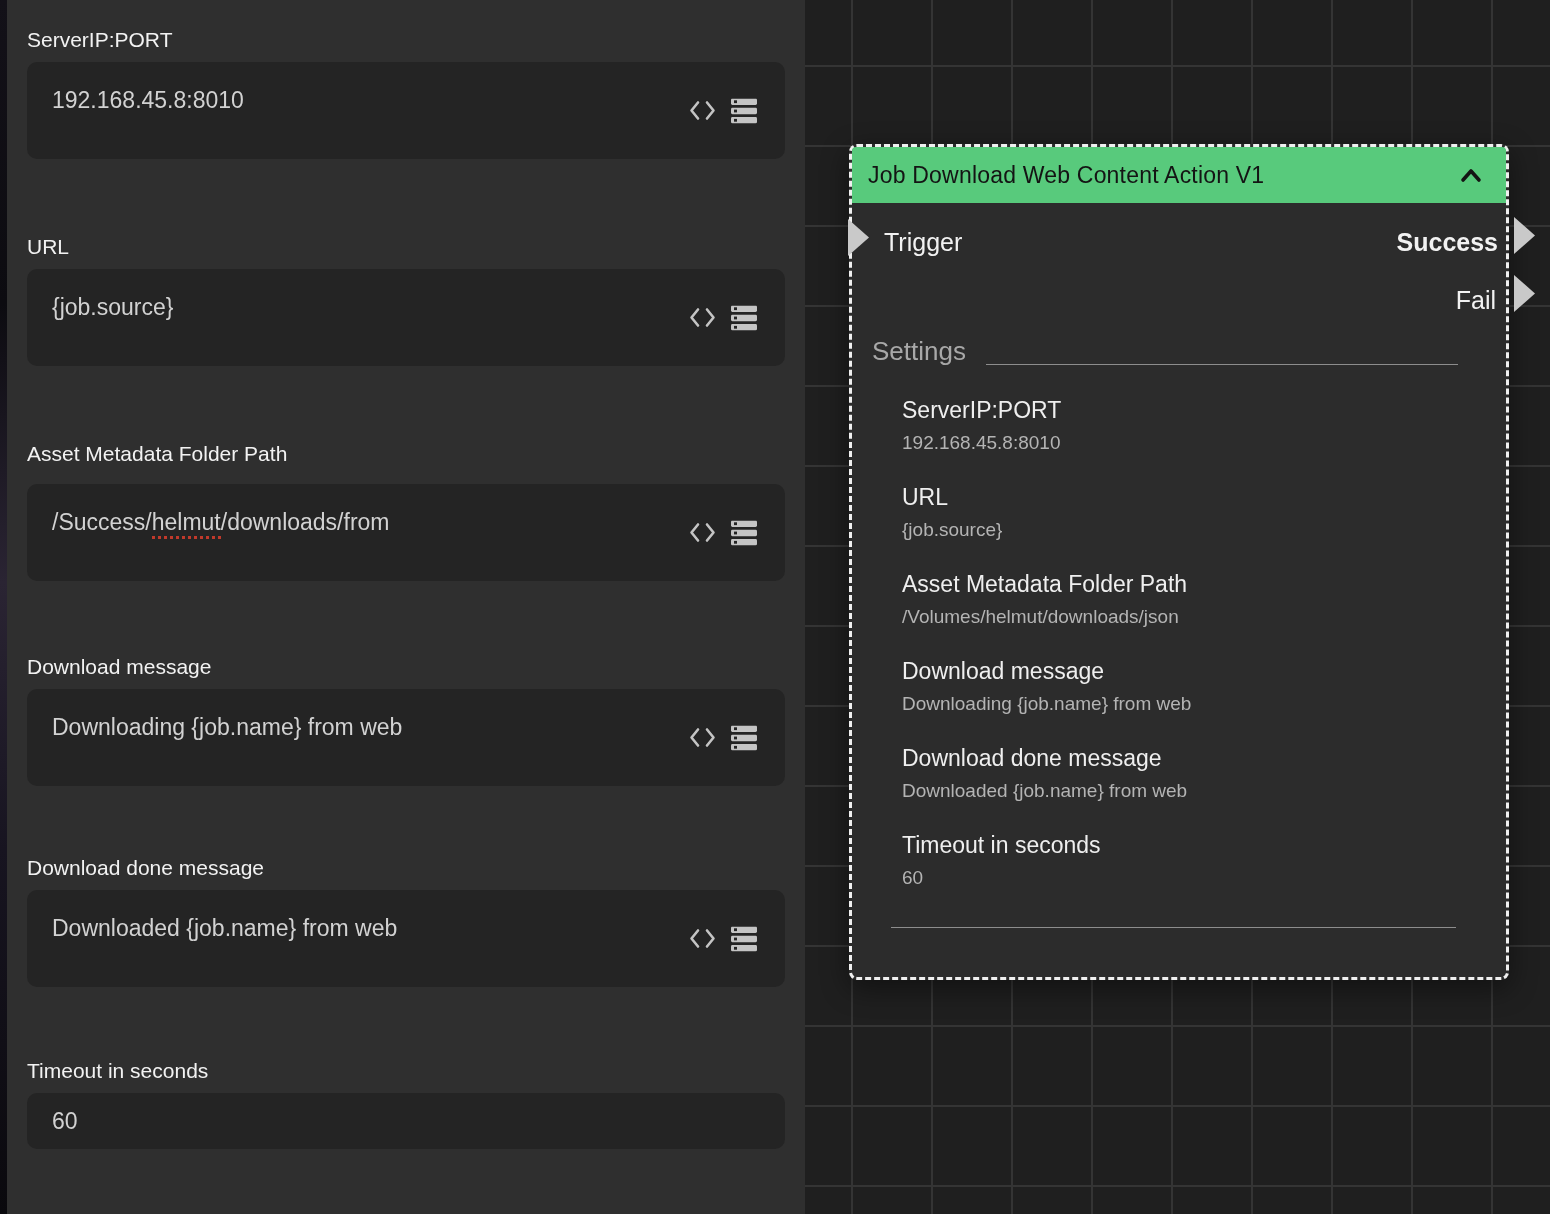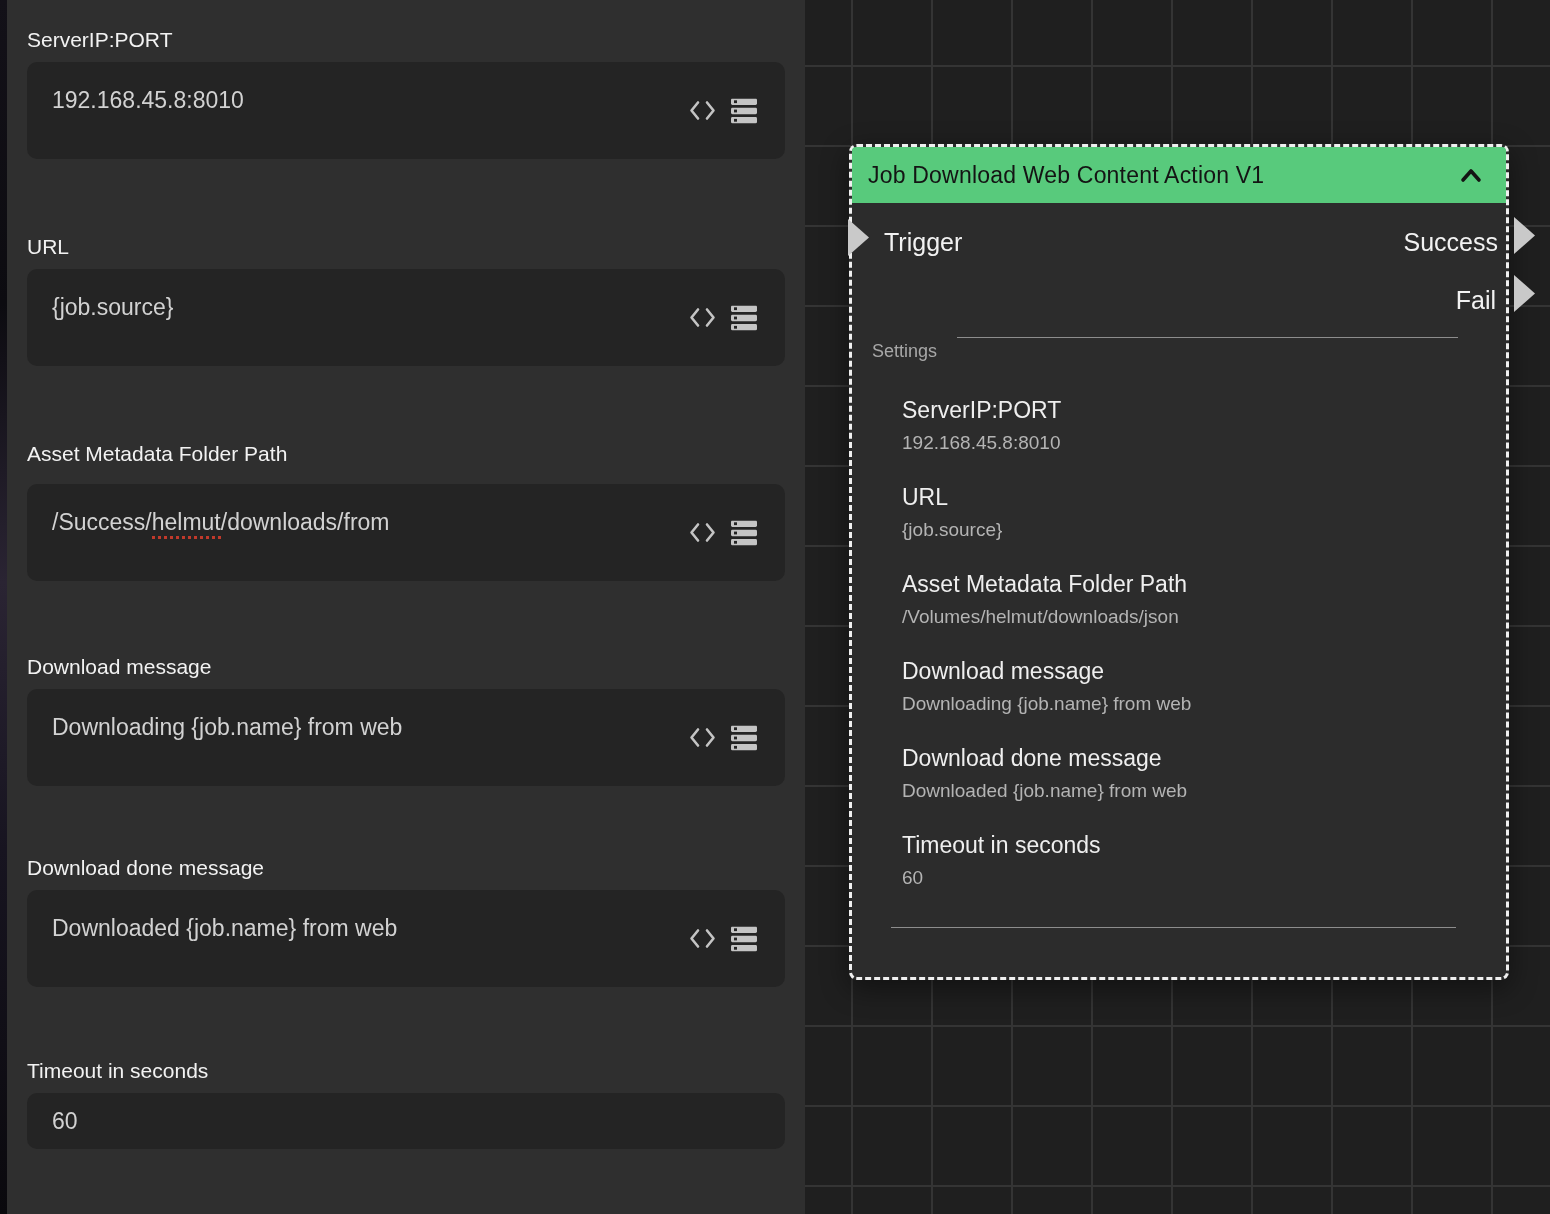--- a/index.html
+++ b/index.html
@@ -111,31 +111,31 @@
     position:absolute;font-size:25px;color:#f2f2f2;line-height:30px;text-align:center;
   }
   .port-tri{
     position:absolute;width:21px;height:37px;
     background:#c9c9c9;
     clip-path:polygon(0 0,100% 50%,0 100%);
     cursor:crosshair;
   }
   .lbl-trigger{left:32px;top:80px;}
   .tri-trigger{left:-4px;top:72px;}
-  .lbl-success{right:8px;top:80px;}
+  .lbl-success{right:8px;top:80px;font-weight:bold;}
   .tri-success{right:-29px;top:70px;}
   .lbl-fail{right:10px;top:138px;}
   .tri-fail{right:-29px;top:128px;}
 
   .settings{
     position:absolute;left:20px;right:20px;top:190px;
   }
   .settings-head{
-    display:flex;align-items:flex-start;
-    color:#a8a8a8;font-size:18px;line-height:28px;
+    display:flex;align-items:flex-end;
+    color:#a8a8a8;font-size:26px;line-height:28px;
   }
   .settings-rule{
     flex:1;height:1px;background:#8d8d8d;
     margin-left:20px;margin-right:28px;
   }
   .settings-entries{margin-top:31px;padding-left:30px;}
   .entry{margin-bottom:29px;}
   .entry-name{color:#efefef;font-size:23px;line-height:28px;}
   .entry-value{color:#b4b4b4;font-size:19px;line-height:22px;margin-top:8px;}
 

